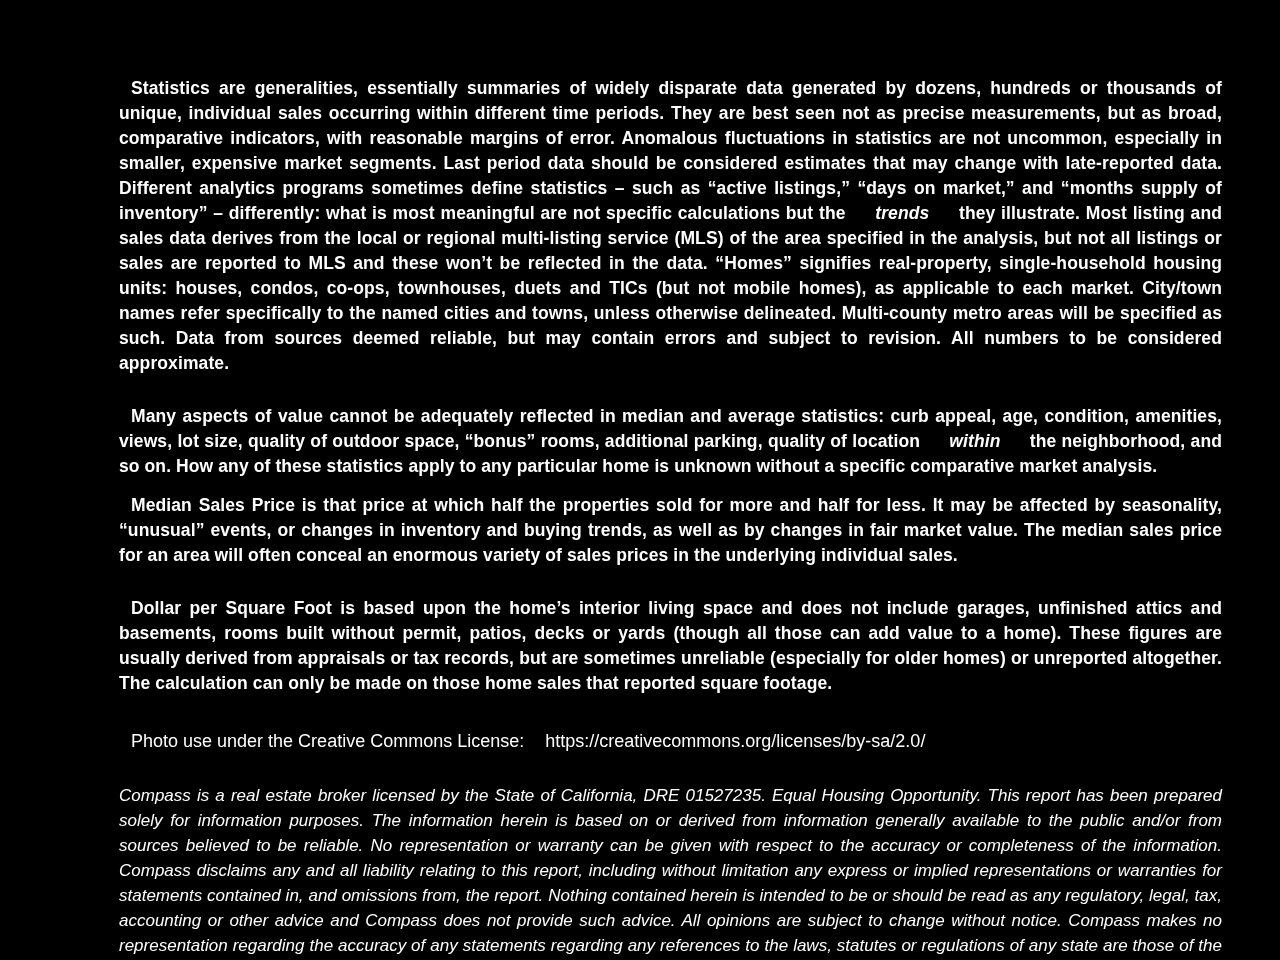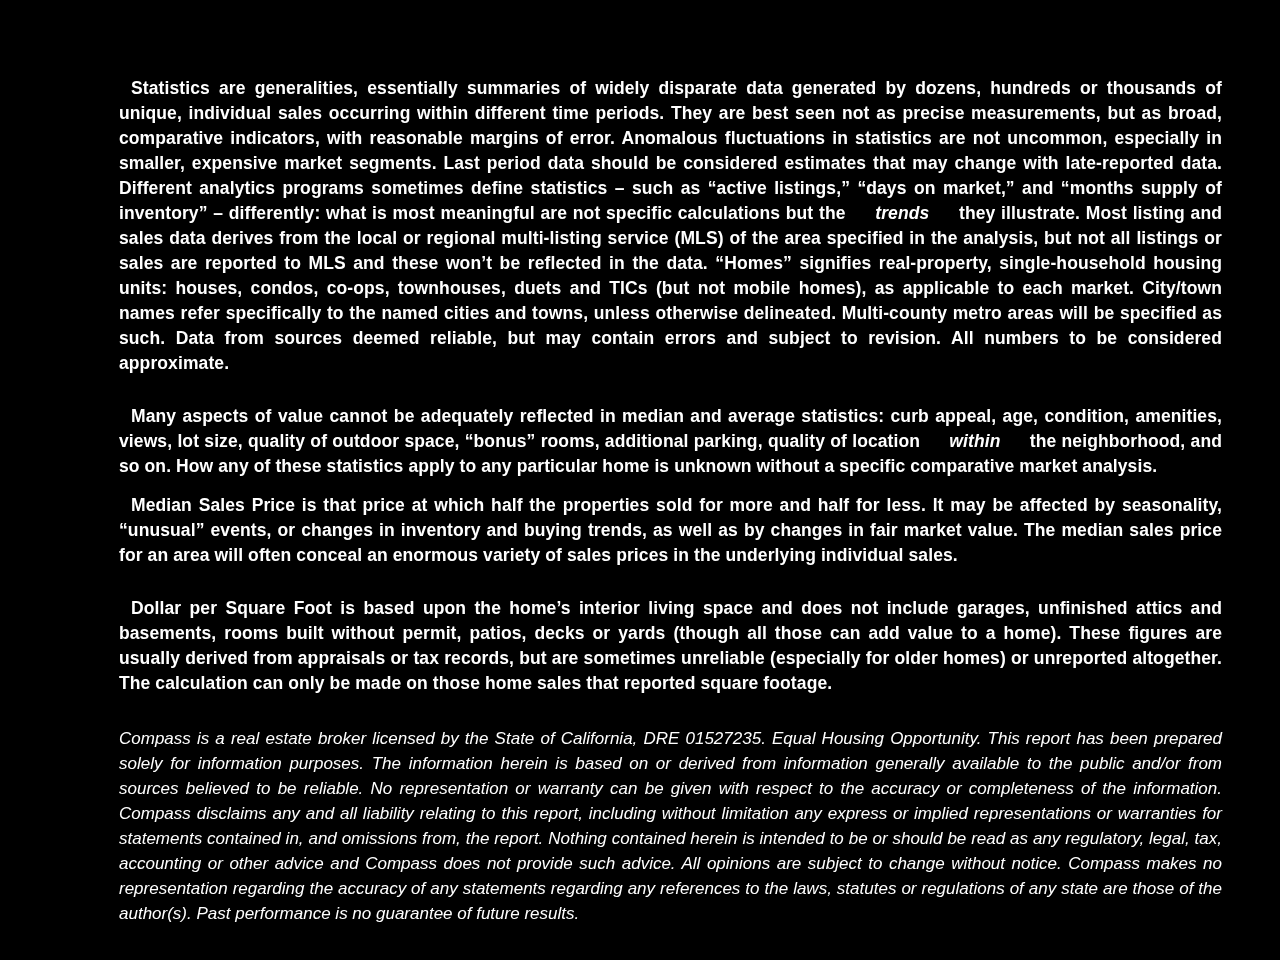--- a/index.html
+++ b/index.html
@@ -50,16 +50,19 @@
 <main class="page">
 
   <p class="para"><span>Statistics are generalities, essentially summaries of widely disparate data generated by dozens, hundreds or thousands of unique, individual sales occurring within different time periods. They are best seen not as precise measurements, but as broad, comparative indicators, with reasonable margins of error. Anomalous fluctuations in statistics are not uncommon, especially in smaller, expensive market segments. Last period data should be considered estimates that may change with late-reported data. Different analytics programs sometimes define statistics – such as “active listings,” “days on market,” and “months supply of inventory” – differently: what is most meaningful are not specific calculations but the </span><i>trends</i><span> they illustrate. Most listing and sales data derives from the local or regional multi-listing service (MLS) of the area specified in the analysis, but not all listings or sales are reported to MLS and these won’t be reflected in the data. “Homes” signifies real-property, single-household housing units: houses, condos, co-ops, townhouses, duets and TICs (but not mobile homes), as applicable to each market. City/town names refer specifically to the named cities and towns, unless otherwise delineated. Multi-county metro areas will be specified as such. Data from sources deemed reliable, but may contain errors and subject to revision. All numbers to be considered approximate.</span></p>
 
   <p class="para gap-large"><span>Many aspects of value cannot be adequately reflected in median and average statistics: curb appeal, age, condition, amenities, views, lot size, quality of outdoor space, “bonus” rooms, additional parking, quality of location </span><i>within</i><span> the neighborhood, and so on. How any of these statistics apply to any particular home is unknown without a specific comparative market analysis.</span></p>
 
   <p class="para gap-small"><span>Median Sales Price is that price at which half the properties sold for more and half for less. It may be affected by seasonality, “unusual” events, or changes in inventory and buying trends, as well as by changes in fair market value. The median sales price for an area will often conceal an enormous variety of sales prices in the underlying individual sales.</span></p>
 
   <p class="para gap-large"><span>Dollar per Square Foot is based upon the home’s interior living space and does not include garages, unfinished attics and basements, rooms built without permit, patios, decks or yards (though all those can add value to a home). These figures are usually derived from appraisals or tax records, but are sometimes unreliable (especially for older homes) or unreported altogether. The calculation can only be made on those home sales that reported square footage.</span></p>
 
+  <p class="license-line">
+    <span>Photo use under the Creative Commons License:</span><span class="url">https://creativecommons.org/licenses/by-sa/2.0/</span>
+  </p>
 
   <p class="legal">Compass is a real estate broker licensed by the State of California, DRE 01527235. Equal Housing Opportunity. This report has been prepared solely for information purposes. The information herein is based on or derived from information generally available to the public and/or from sources believed to be reliable. No representation or warranty can be given with respect to the accuracy or completeness of the information. Compass disclaims any and all liability relating to this report, including without limitation any express or implied representations or warranties for statements contained in, and omissions from, the report. Nothing contained herein is intended to be or should be read as any regulatory, legal, tax, accounting or other advice and Compass does not provide such advice. All opinions are subject to change without notice. Compass makes no representation regarding the accuracy of any statements regarding any references to the laws, statutes or regulations of any state are those of the author(s). Past performance is no guarantee of future results.</p>
 
 </main>
 
 </body></html>

